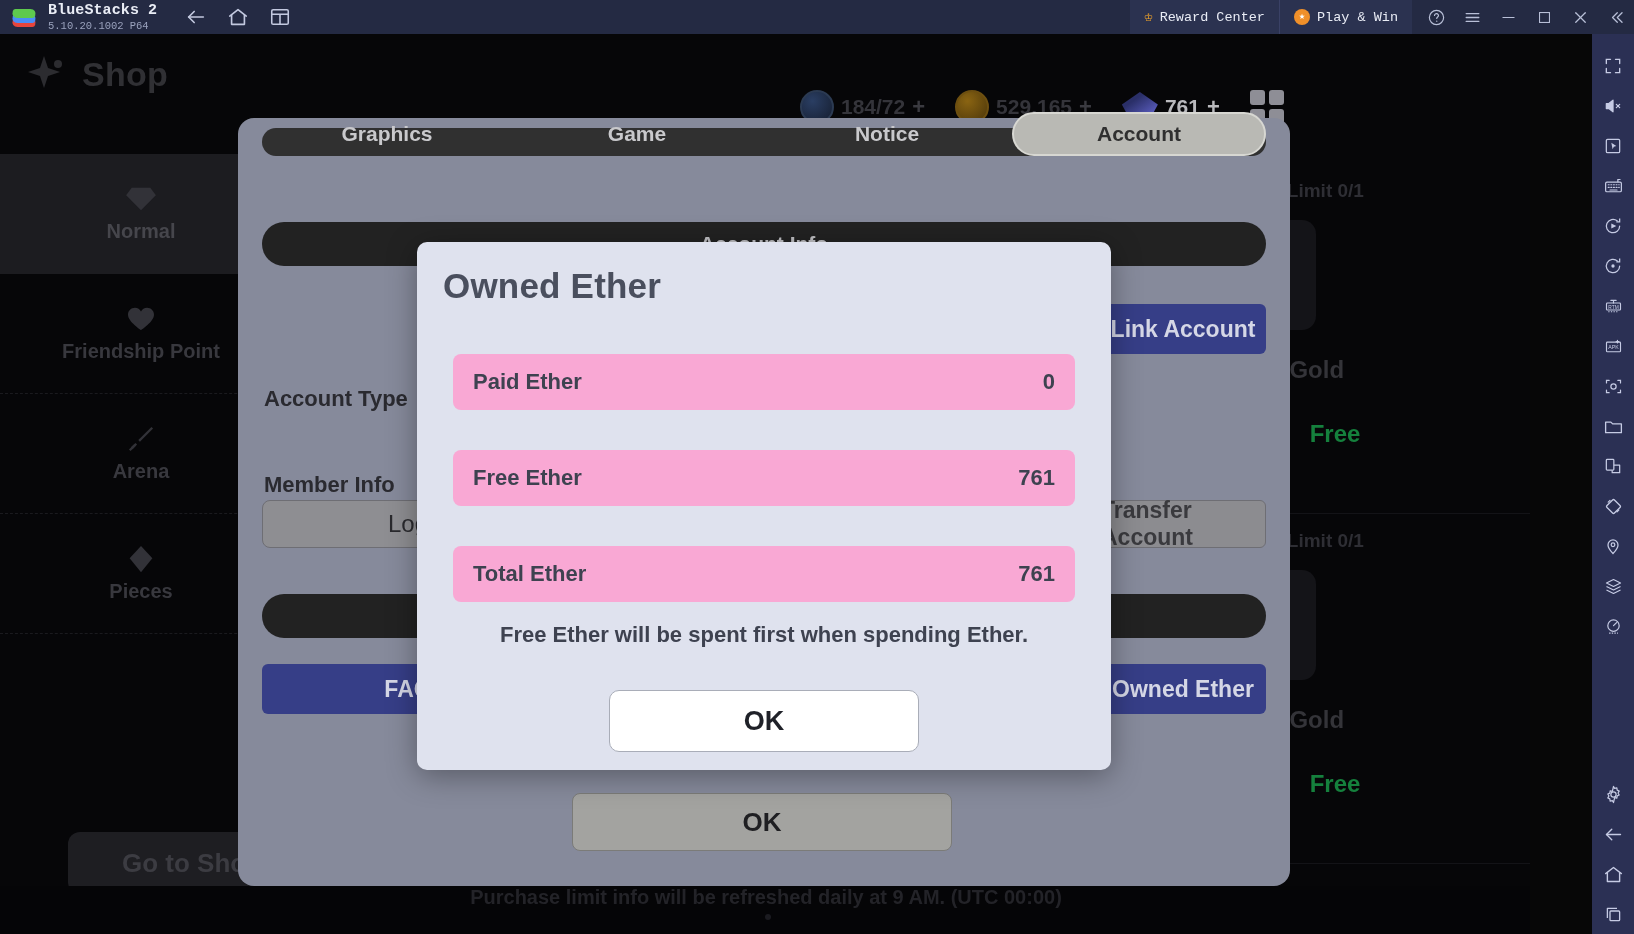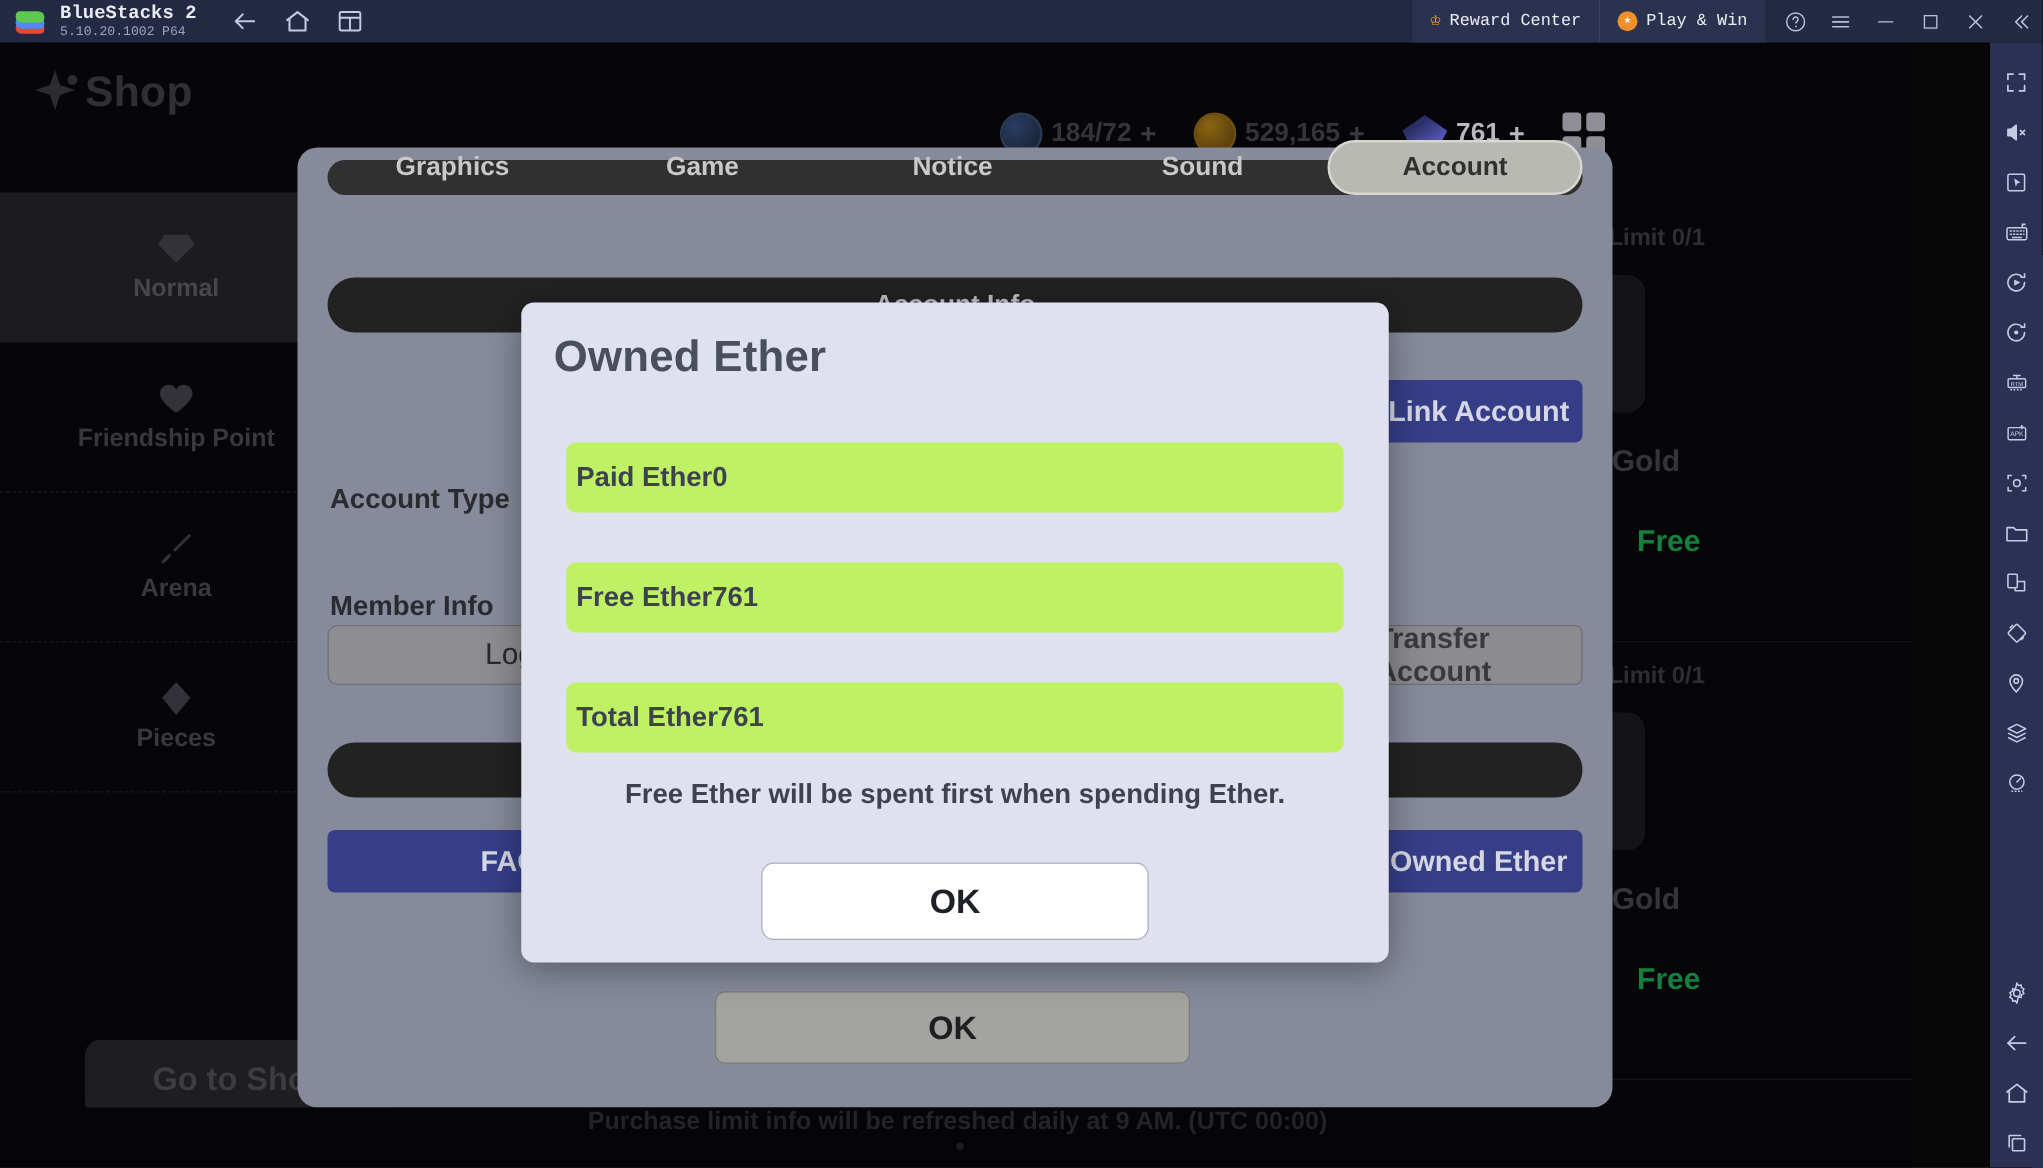--- a/index.html
+++ b/index.html
@@ -84,21 +84,21 @@
   .game {
     position: absolute; top: 34px; left: 0;
     width: 1530px; height: 900px;
     background: #060608;
     overflow: hidden;
   }
 
   
   .shop-header {
     position: absolute; top: 20px; left: 28px;
-    display: flex; align-items: center; 
+    display: flex; align-items: center; gap: 14px;
   }
   .shop-diamond-ico { width: 40px; height: 40px; color: #2c2c30; }
   .shop-title { color: #303034; font-size: 34px; font-weight: bold; letter-spacing: .3px; }
 
   
   .currency-bar {
     position: absolute; top: 56px; left: 800px;
     display: flex; align-items: center; gap: 8px;
     color: #34343a; font-size: 21px; font-weight: bold;
   }
@@ -239,23 +239,23 @@
     border-radius: 10px;
     z-index: 40;
     box-shadow: 0 6px 30px rgba(0,0,0,.35);
   }
   .ether-title {
     position: absolute; left: 26px; top: 24px;
     color: #4a4f5e; font-size: 35px; font-weight: bold; letter-spacing: .2px;
   }
   .ether-rows { position: absolute; left: 36px; top: 112px; width: 622px; }
   .ether-row {
-    height: 56px; background: #bef264; border-radius: 8px;
-    display: flex; align-items: center; 
-    padding: 0 8px; margin-bottom: 40px;
+    height: 56px; background: #f9a8d4; border-radius: 8px;
+    display: flex; align-items: center; justify-content: space-between;
+    padding: 0 20px; margin-bottom: 40px;
   }
   .ether-row .k { color: #3e4250; font-size: 22px; font-weight: bold; }
   .ether-row .v { color: #3e4250; font-size: 22px; font-weight: bold; }
   .ether-note {
     position: absolute; left: 0; top: 380px; width: 694px;
     text-align: center; color: #3e4250; font-size: 22px; font-weight: bold;
   }
   .ether-ok {
     position: absolute; left: 192px; top: 448px;
     width: 310px; height: 62px;
@@ -381,21 +381,20 @@
         <div class="card-price">100,000 Gold</div>
         <div class="card-free">Free</div>
       </div>
     </div>
 
     <div class="settings-panel">
       <div class="tabs-row">
         <div class="tab">Graphics</div>
         <div class="tab">Game</div>
         <div class="tab">Notice</div>
-        <div class="tab">Sound</div>
         <div class="tab active">Account</div>
       </div>
 
       <div class="account-info-bar">Account Info</div>
 
       <div class="lbl-account-type">Account Type</div>
       <div class="lbl-member-info">Member Info</div>
       <div class="lbl-version">Version</div>
 
       <div class="btn-blue-account">Link Account</div>

